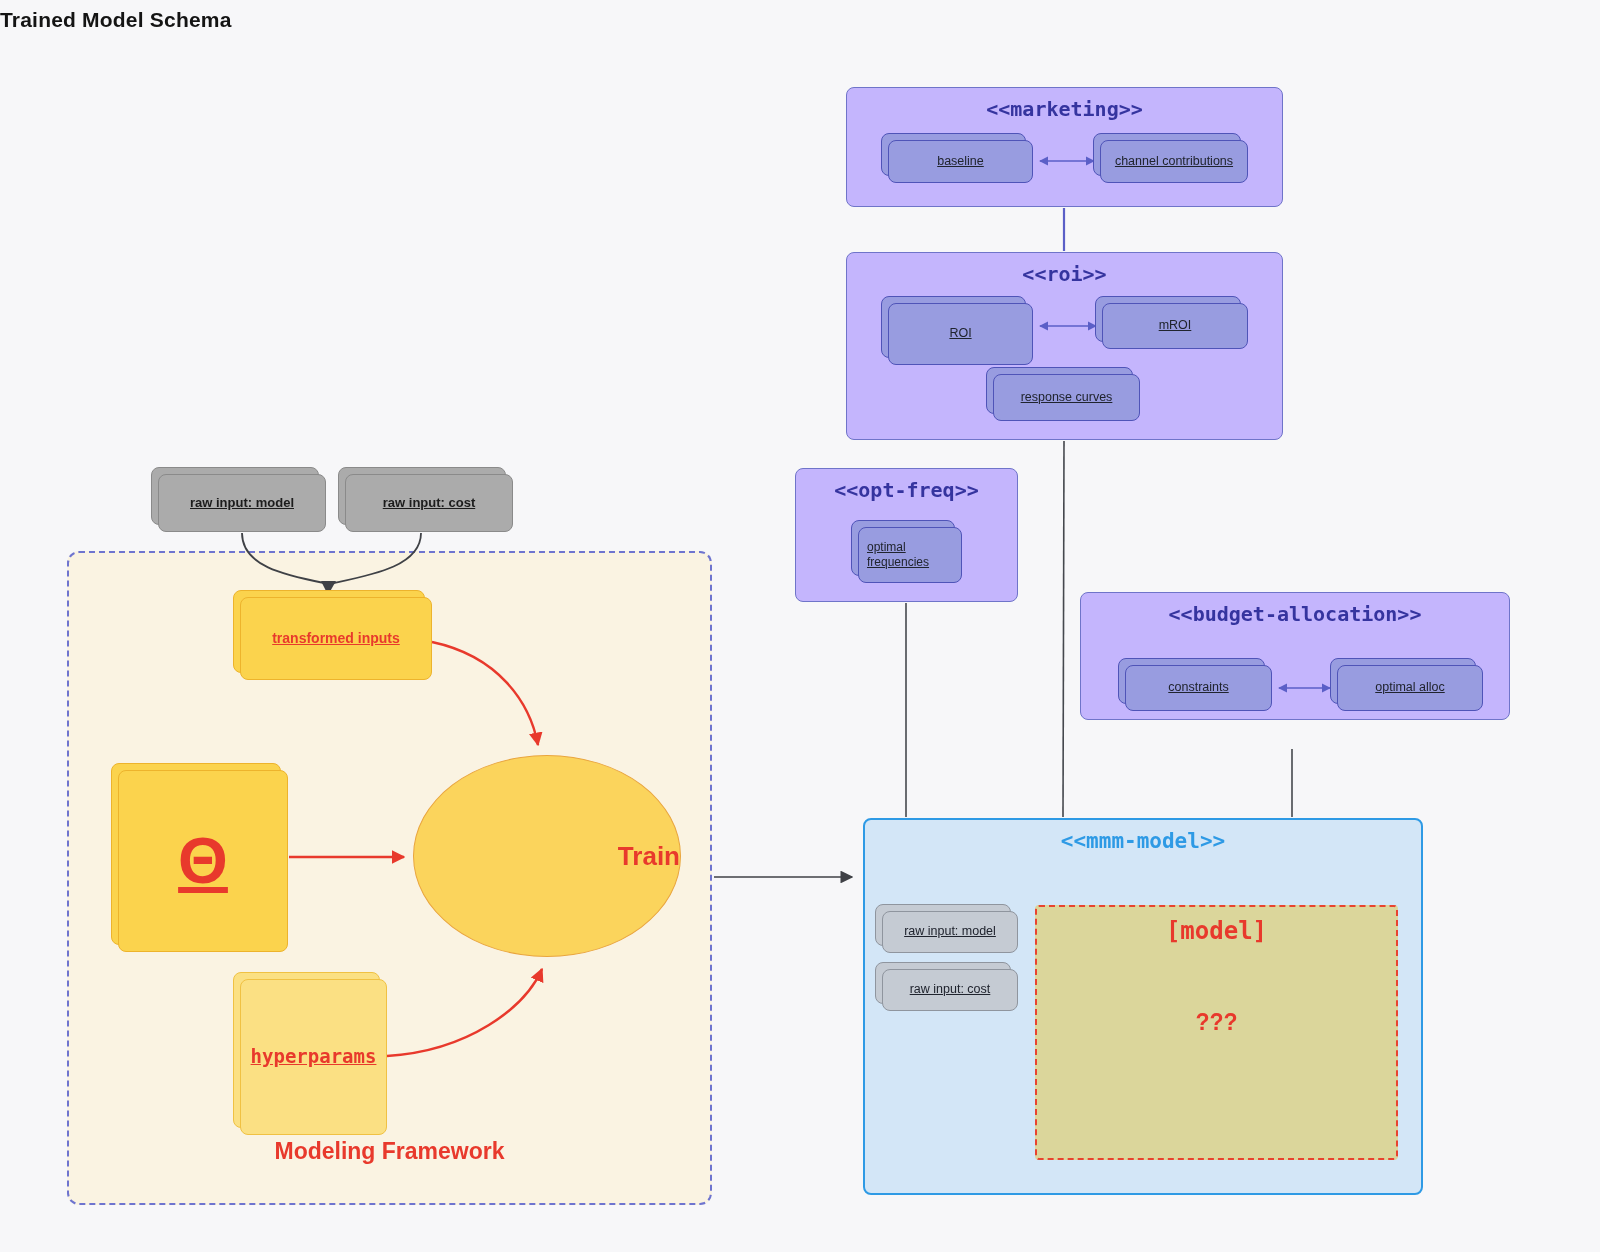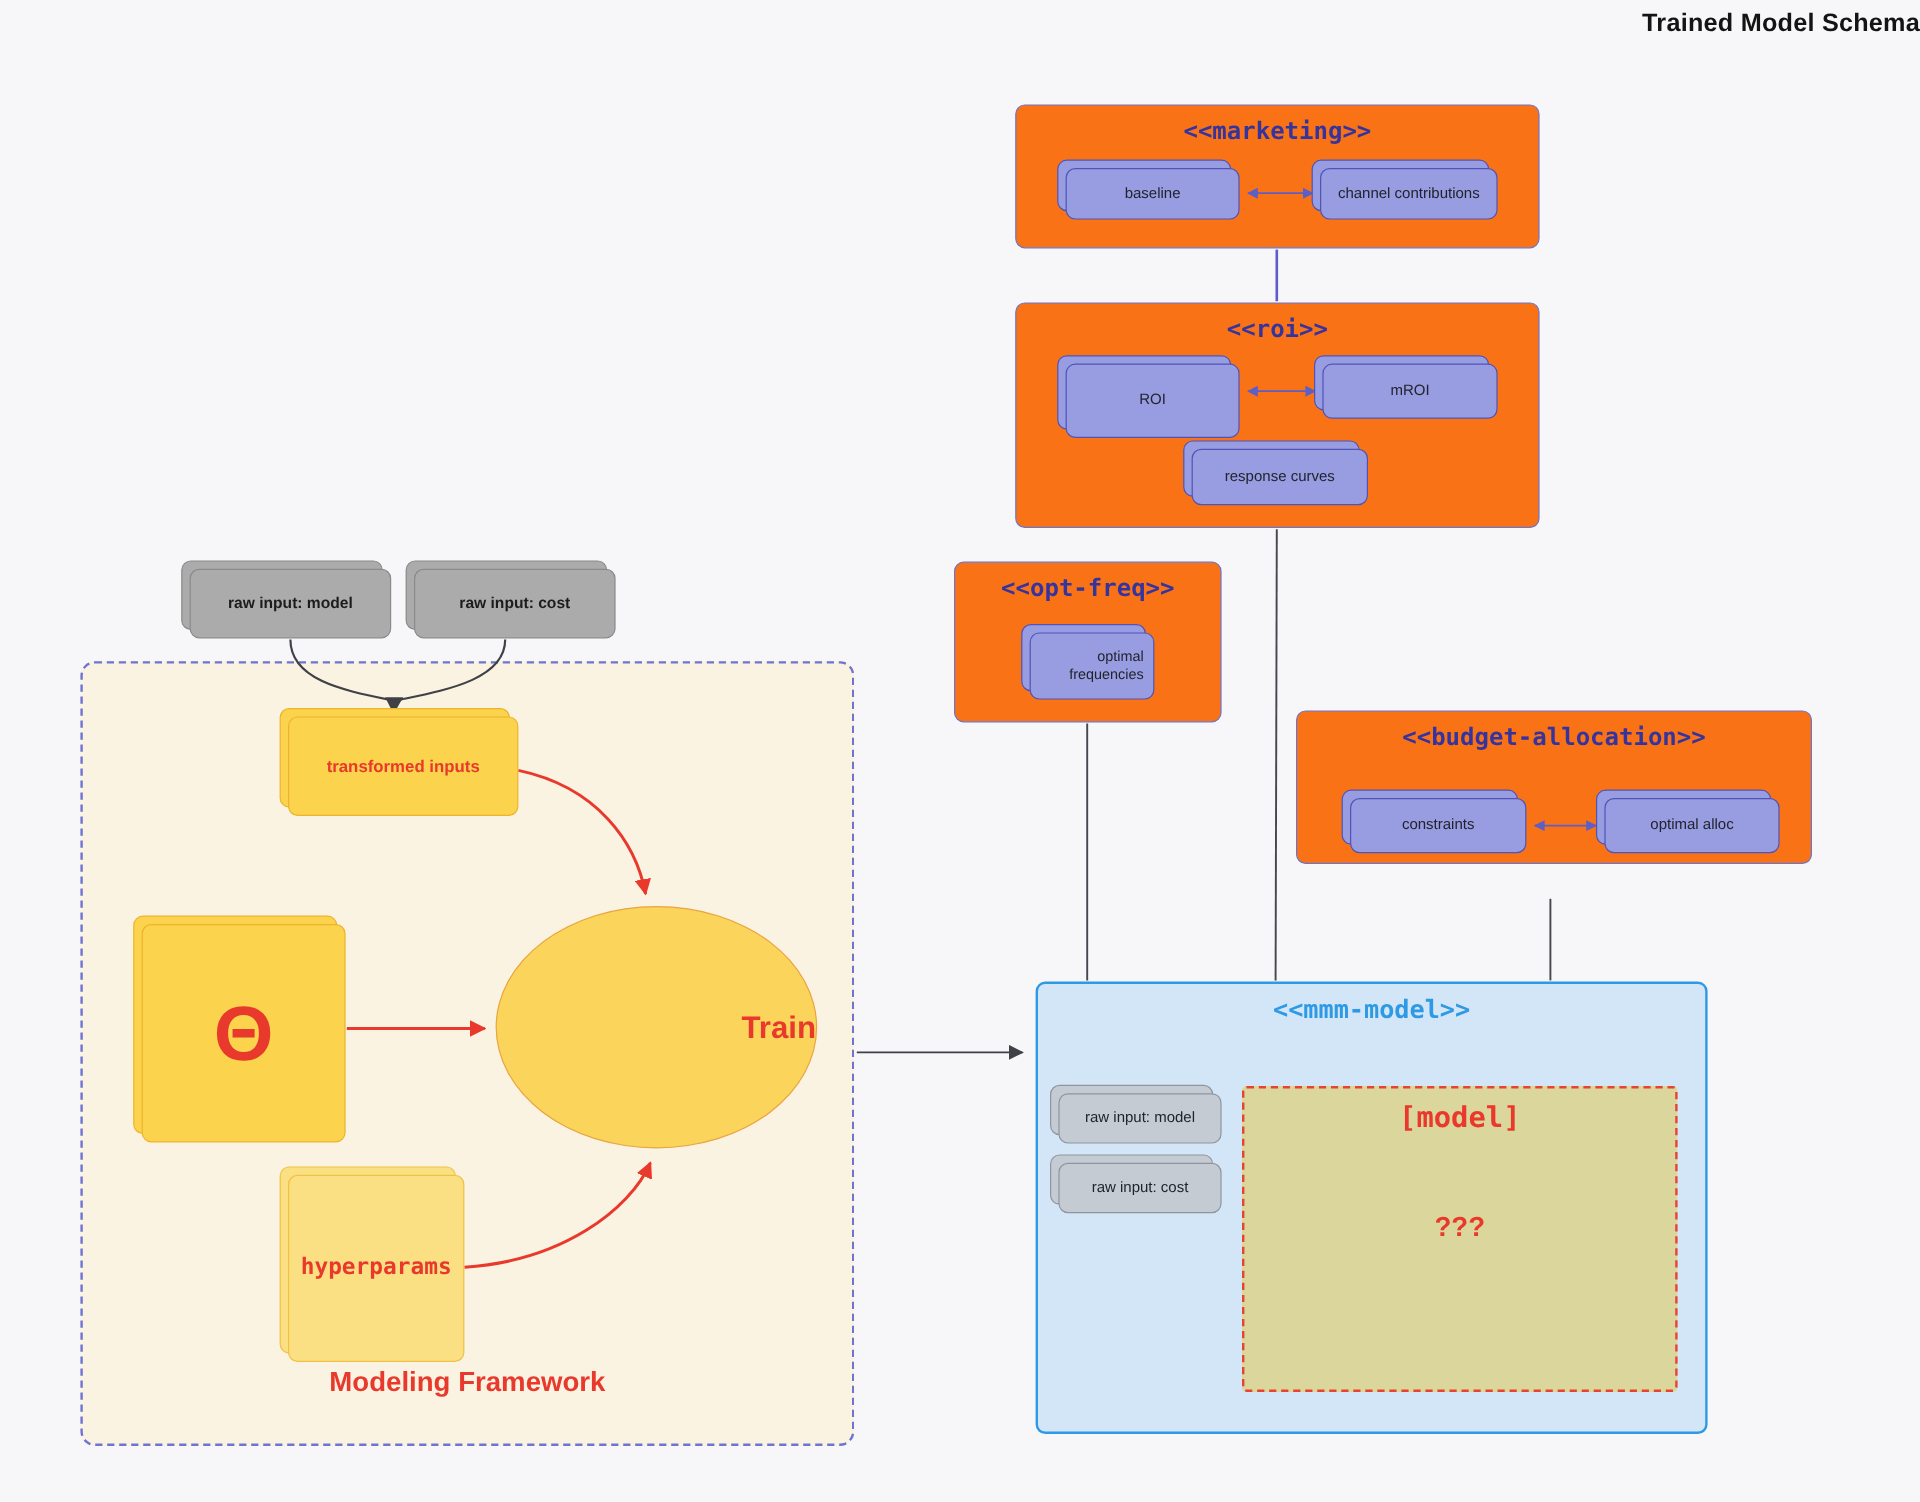--- a/index.html
+++ b/index.html
@@ -1,39 +1,39 @@
 <!DOCTYPE html>
 <html><head>
 <meta charset="utf-8">
 <style>
   html,body{margin:0;padding:0;background:#f7f7f9;}
   .canvas{position:relative;width:1600px;height:1252px;background:#f7f7f9;
           font-family:"Liberation Sans",sans-serif;overflow:hidden;}
-  .page-title{position:absolute;top:8px;left:0;width:1600px;text-align:right;
+  .page-title{position:absolute;top:8px;left:0;width:1600px;text-align:left;
           font-size:21px;font-weight:bold;color:#141414;letter-spacing:.2px;}
 
   
   .container-box{position:absolute;border-radius:8px;box-sizing:border-box;z-index:1;}
-  .c-purple{background:#f97316;border:1.4px solid #6f74c9;}
+  .c-purple{background:#c4b5fd;border:1.4px solid #6f74c9;}
   .c-title{position:absolute;top:9px;left:0;right:0;text-align:center;
            font-family:"DejaVu Sans Mono",monospace;font-weight:bold;
            font-size:20px;color:#35349f;}
   .c-blue{background:#d3e6f7;border:2px solid #2e9ae5;}
   .c-blue .c-title{color:#2e9ae5;font-size:21px;}
   .c-framework{background:#faf3e2;border:2px dashed #6e74cf;border-radius:12px;}
   .fw-label{position:absolute;left:0;right:0;top:585px;text-align:center;
             font-size:23px;font-weight:bold;color:#e8392c;}
 
   
   .stack{position:absolute;z-index:10;}
   .stack .back,.stack .front{position:absolute;inset:0;border-radius:8px;
         background:var(--fill);border:1.4px solid var(--stroke);box-sizing:border-box;}
   .stack .back{transform:translate(-7px,-7px);}
   .stack .front{display:flex;align-items:center;justify-content:center;
-        text-align:right;font-size:12.5px;color:#20242e;padding:2px 8px;line-height:1.25;}
+        text-align:left;font-size:12.5px;color:#20242e;padding:2px 8px;line-height:1.25;text-decoration:underline;}
   .n-purple{--fill:#989ce0;--stroke:#4f54b8;}
   .n-gray{--fill:#ababab;--stroke:#8a8a8a;}
   .n-gray .front{font-weight:bold;font-size:13px;color:#1c1c1c;}
   .n-grayblue{--fill:#c5cbd3;--stroke:#8f959e;}
   .n-yellow{--fill:#fbd34d;--stroke:#edb32c;}
   .n-yellow-light{--fill:#fbe083;--stroke:#f0c143;}
   .t-red-bold{font-weight:bold;color:#e8392c !important;font-size:14px !important;}
   .t-mono-red{font-family:"DejaVu Sans Mono",monospace;font-weight:bold;
               color:#e8392c !important;font-size:19px !important;}
   .t-theta{font-weight:bold;color:#e8392c !important;font-size:64px !important;}

